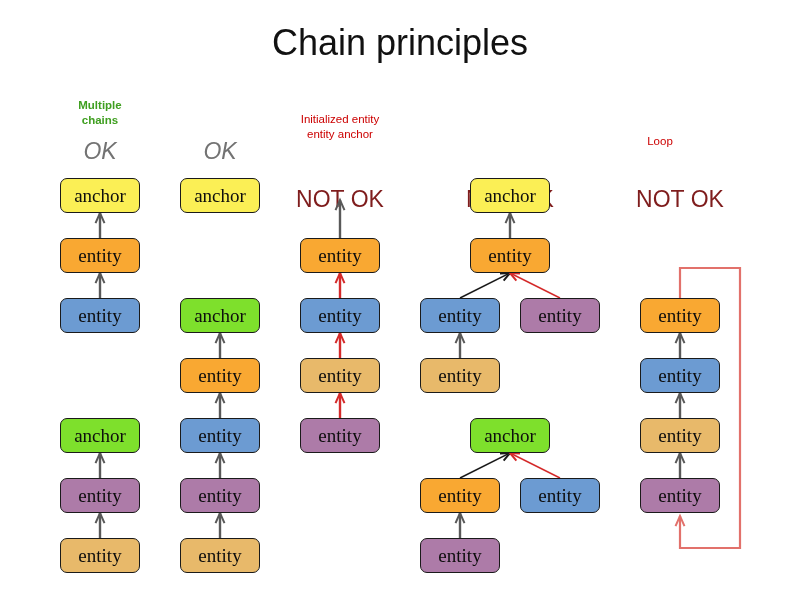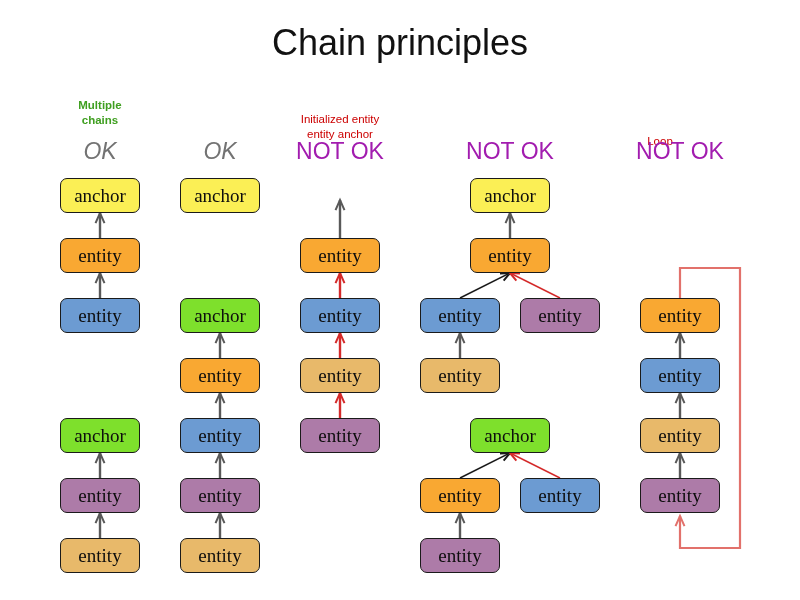--- a/index.html
+++ b/index.html
@@ -34,21 +34,21 @@
   }
   .col-head.ok { color: #3f9f20; font-weight: bold; }
   .col-head.notok { color: #cc0000; }
   .col-verdict {
     position: absolute;
     text-align: center;
     width: 160px;
     font-size: 23px;
   }
   .col-verdict.ok { color: #737373; font-style: italic; }
-  .col-verdict.notok { color: #a21caf; }
+  .col-verdict.notok { color: #7f1d1d; margin-top: 48px; }
 
   .node {
     position: absolute;
     width: 80px;
     height: 35px;
     box-sizing: border-box;
     border: 1.6px solid #1a1a1a;
     border-radius: 7px;
     display: flex;
     align-items: center;

